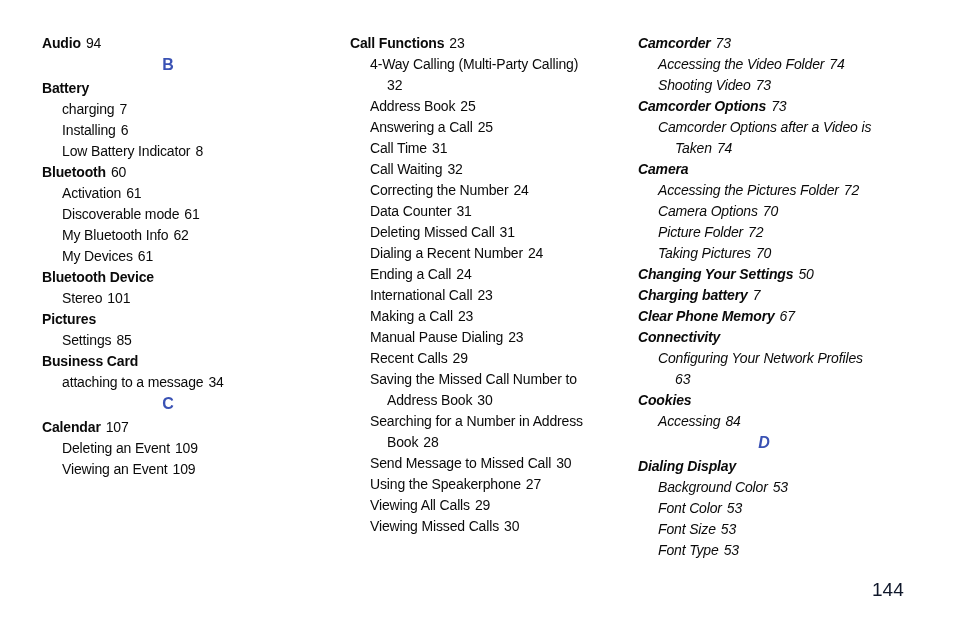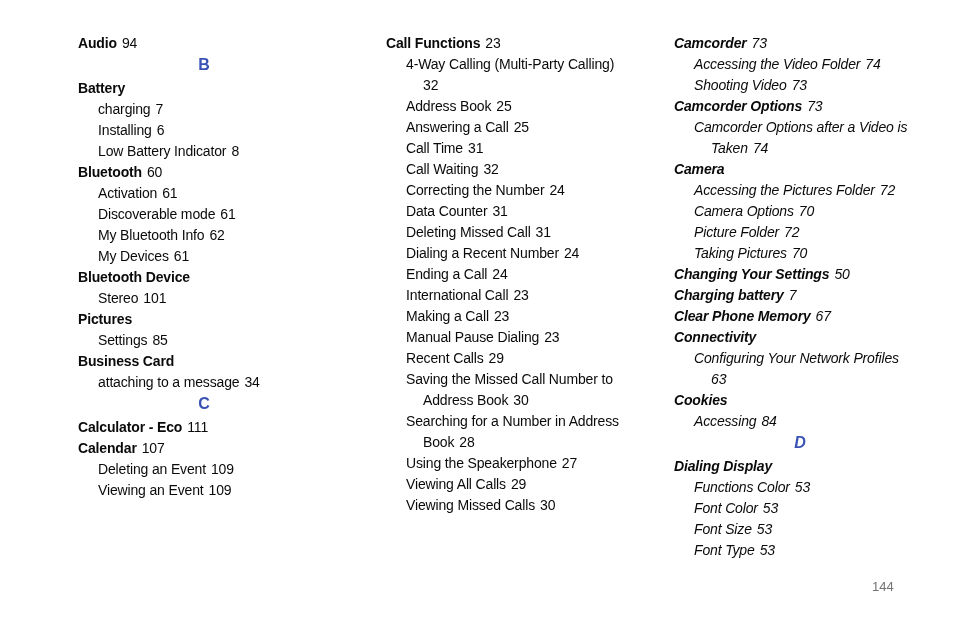--- a/index.html
+++ b/index.html
@@ -18,21 +18,20 @@
     font-stretch: condensed;
   }
   .page {
     position: absolute;
     inset: 0;
   }
   .col {
     position: absolute;
     top: 33px;
     width: 252px;
-    margin-left: 36px;
   }
   .col-1 { left: 42px; }
   .col-2 { left: 350px; }
   .col-3 { left: 638px; font-style: italic; }
   .line {
     line-height: 21px;
     white-space: nowrap;
     letter-spacing: -0.15px;
   }
   .line .term { color: #0a0a0a; }
@@ -48,22 +47,22 @@
   .line.letter .term { color: #3a52b4; }
   .pg {
     margin-left: 5px;
     font-weight: normal;
   }
   .line.cont .pg:first-child { margin-left: 0; }
   .page-number {
     position: absolute;
     top: 579px;
     left: 872px;
-    font-size: 13px;
-    color: #737373;
+    font-size: 19px;
+    color: #0f172a;
     letter-spacing: 0;
   }
 </style>
 </head>
 <body>
 
 <div class="page">
   <div class="col col-1">
       <div class="line main"><span class="term">Audio</span><span class="pg">94</span></div>
       <div class="line letter"><span class="term">B</span></div>
@@ -76,21 +75,20 @@
       <div class="line sub"><span class="term">Discoverable mode</span><span class="pg">61</span></div>
       <div class="line sub"><span class="term">My Bluetooth Info</span><span class="pg">62</span></div>
       <div class="line sub"><span class="term">My Devices</span><span class="pg">61</span></div>
       <div class="line main"><span class="term">Bluetooth Device</span></div>
       <div class="line sub"><span class="term">Stereo</span><span class="pg">101</span></div>
       <div class="line main"><span class="term">Pictures</span></div>
       <div class="line sub"><span class="term">Settings</span><span class="pg">85</span></div>
       <div class="line main"><span class="term">Business Card</span></div>
       <div class="line sub"><span class="term">attaching to a message</span><span class="pg">34</span></div>
       <div class="line letter"><span class="term">C</span></div>
-      <div class="line main"><span class="term">Calculator - Eco</span><span class="pg">111</span></div>
       <div class="line main"><span class="term">Calendar</span><span class="pg">107</span></div>
       <div class="line sub"><span class="term">Deleting an Event</span><span class="pg">109</span></div>
       <div class="line sub"><span class="term">Viewing an Event</span><span class="pg">109</span></div>
     </div>
   <div class="col col-2">
       <div class="line main"><span class="term">Call Functions</span><span class="pg">23</span></div>
       <div class="line sub"><span class="term">4-Way Calling (Multi-Party Calling)</span></div>
       <div class="line cont"><span class="pg">32</span></div>
       <div class="line sub"><span class="term">Address Book</span><span class="pg">25</span></div>
       <div class="line sub"><span class="term">Answering a Call</span><span class="pg">25</span></div>
@@ -102,20 +100,21 @@
       <div class="line sub"><span class="term">Dialing a Recent Number</span><span class="pg">24</span></div>
       <div class="line sub"><span class="term">Ending a Call</span><span class="pg">24</span></div>
       <div class="line sub"><span class="term">International Call</span><span class="pg">23</span></div>
       <div class="line sub"><span class="term">Making a Call</span><span class="pg">23</span></div>
       <div class="line sub"><span class="term">Manual Pause Dialing</span><span class="pg">23</span></div>
       <div class="line sub"><span class="term">Recent Calls</span><span class="pg">29</span></div>
       <div class="line sub"><span class="term">Saving the Missed Call Number to</span></div>
       <div class="line cont"><span class="term">Address Book</span><span class="pg">30</span></div>
       <div class="line sub"><span class="term">Searching for a Number in Address</span></div>
       <div class="line cont"><span class="term">Book</span><span class="pg">28</span></div>
+      <div class="line sub"><span class="term">Send Message to Missed Call</span><span class="pg">30</span></div>
       <div class="line sub"><span class="term">Using the Speakerphone</span><span class="pg">27</span></div>
       <div class="line sub"><span class="term">Viewing All Calls</span><span class="pg">29</span></div>
       <div class="line sub"><span class="term">Viewing Missed Calls</span><span class="pg">30</span></div>
     </div>
   <div class="col col-3">
       <div class="line main"><span class="term">Camcorder</span><span class="pg">73</span></div>
       <div class="line sub"><span class="term">Accessing the Video Folder</span><span class="pg">74</span></div>
       <div class="line sub"><span class="term">Shooting Video</span><span class="pg">73</span></div>
       <div class="line main"><span class="term">Camcorder Options</span><span class="pg">73</span></div>
       <div class="line sub"><span class="term">Camcorder Options after a Video is</span></div>
@@ -128,19 +127,19 @@
       <div class="line main"><span class="term">Changing Your Settings</span><span class="pg">50</span></div>
       <div class="line main"><span class="term">Charging battery</span><span class="pg">7</span></div>
       <div class="line main"><span class="term">Clear Phone Memory</span><span class="pg">67</span></div>
       <div class="line main"><span class="term">Connectivity</span></div>
       <div class="line sub"><span class="term">Configuring Your Network Profiles</span></div>
       <div class="line cont"><span class="pg">63</span></div>
       <div class="line main"><span class="term">Cookies</span></div>
       <div class="line sub"><span class="term">Accessing</span><span class="pg">84</span></div>
       <div class="line letter"><span class="term">D</span></div>
       <div class="line main"><span class="term">Dialing Display</span></div>
-      <div class="line sub"><span class="term">Functions Color</span><span class="pg">53</span></div>
+      <div class="line sub"><span class="term">Background Color</span><span class="pg">53</span></div>
       <div class="line sub"><span class="term">Font Color</span><span class="pg">53</span></div>
       <div class="line sub"><span class="term">Font Size</span><span class="pg">53</span></div>
       <div class="line sub"><span class="term">Font Type</span><span class="pg">53</span></div>
     </div>
   <div class="page-number">144</div>
 </div>
 
 </body></html>

